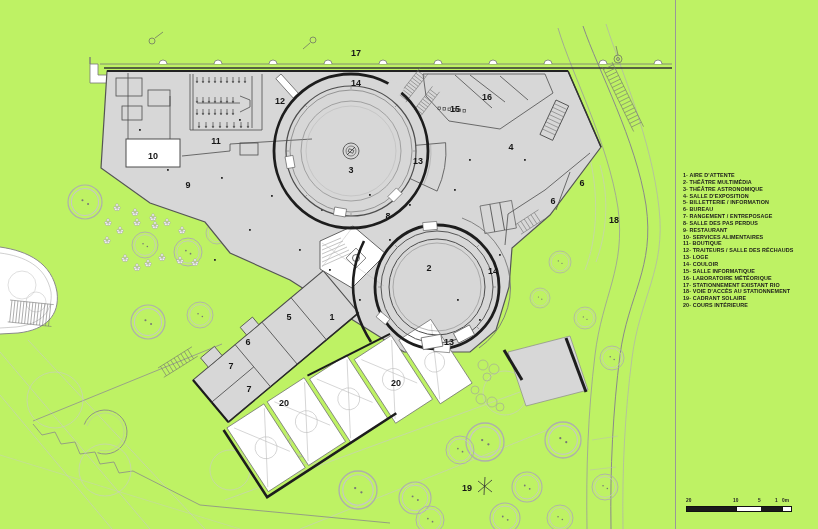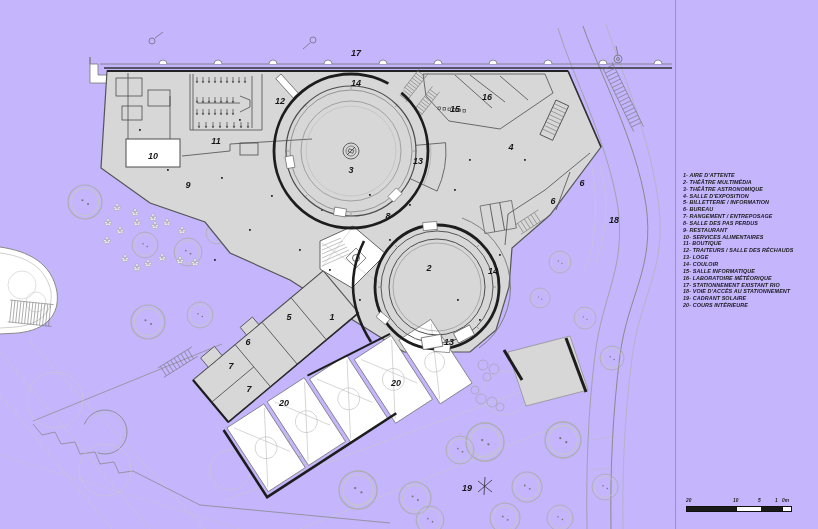--- a/index.html
+++ b/index.html
@@ -1,17 +1,17 @@
 <!DOCTYPE html>
 <html><head>
 <meta charset="utf-8">
 <style>
   html,body{margin:0;padding:0;background:#fff;width:818px;height:529px;overflow:hidden;
     font-family:"Liberation Sans",sans-serif;}
-  #stage{position:relative;width:818px;height:529px;background:#c4b5fd;font-style:italic;}
+  #stage{position:relative;width:818px;height:529px;background:#bef264;}
   svg{position:absolute;left:0;top:0;}
   svg text{font-family:"Liberation Sans",sans-serif;font-weight:bold;fill:#161616;
     font-size:9px;text-anchor:middle;}
   .divider{position:absolute;left:675px;top:0;width:1px;height:529px;background:#999;}
   .legend{position:absolute;left:683px;top:172px;width:132px;color:#1a1a1a;
     font-size:5.4px;font-weight:bold;line-height:6.85px;letter-spacing:.1px;white-space:nowrap;}
   .scalebar{position:absolute;left:686px;top:498px;width:108px;height:18px;}
   .scalebar .labels{position:relative;height:6px;font-size:4.8px;font-weight:bold;color:#222;}
   .scalebar .labels span{position:absolute;top:0;}
   .sl0{left:0;} .sl1{left:47px;} .sl2{left:72px;} .sl3{left:89px;} .sl4{left:96px;}

